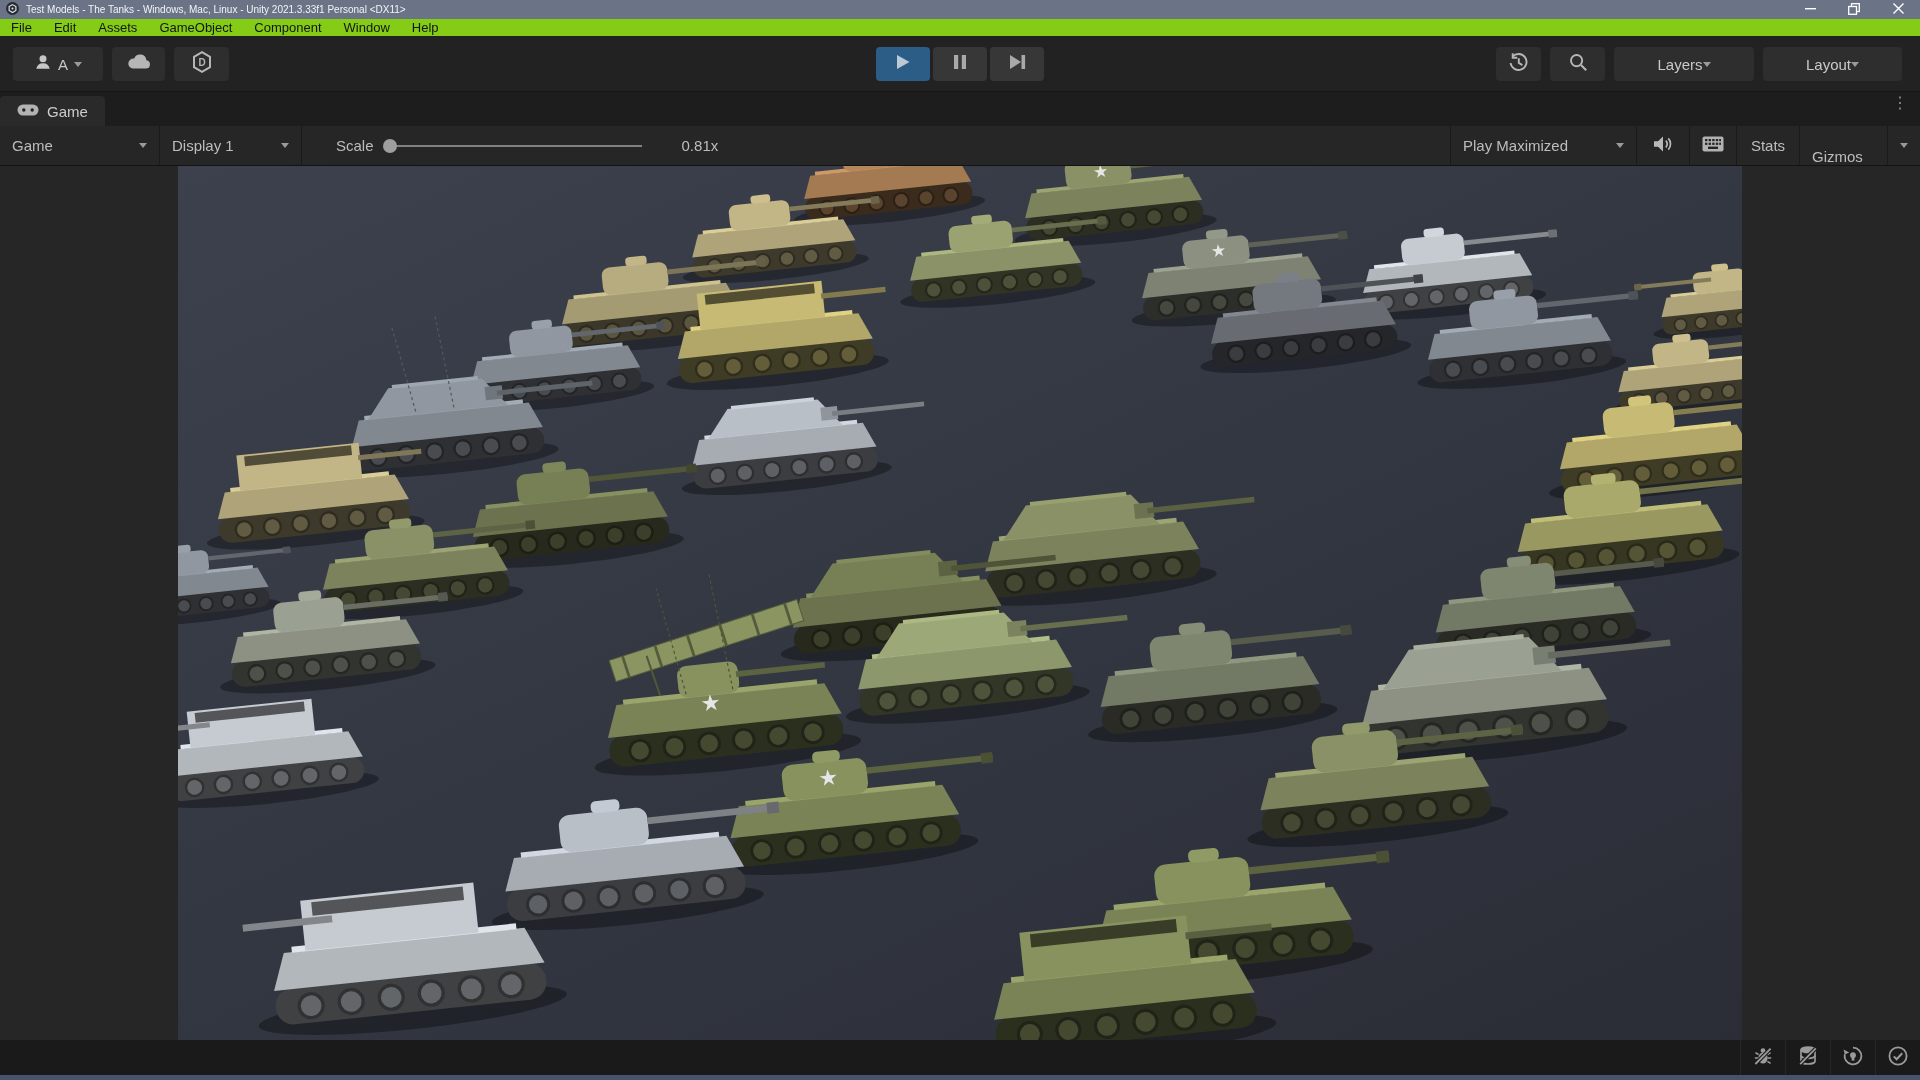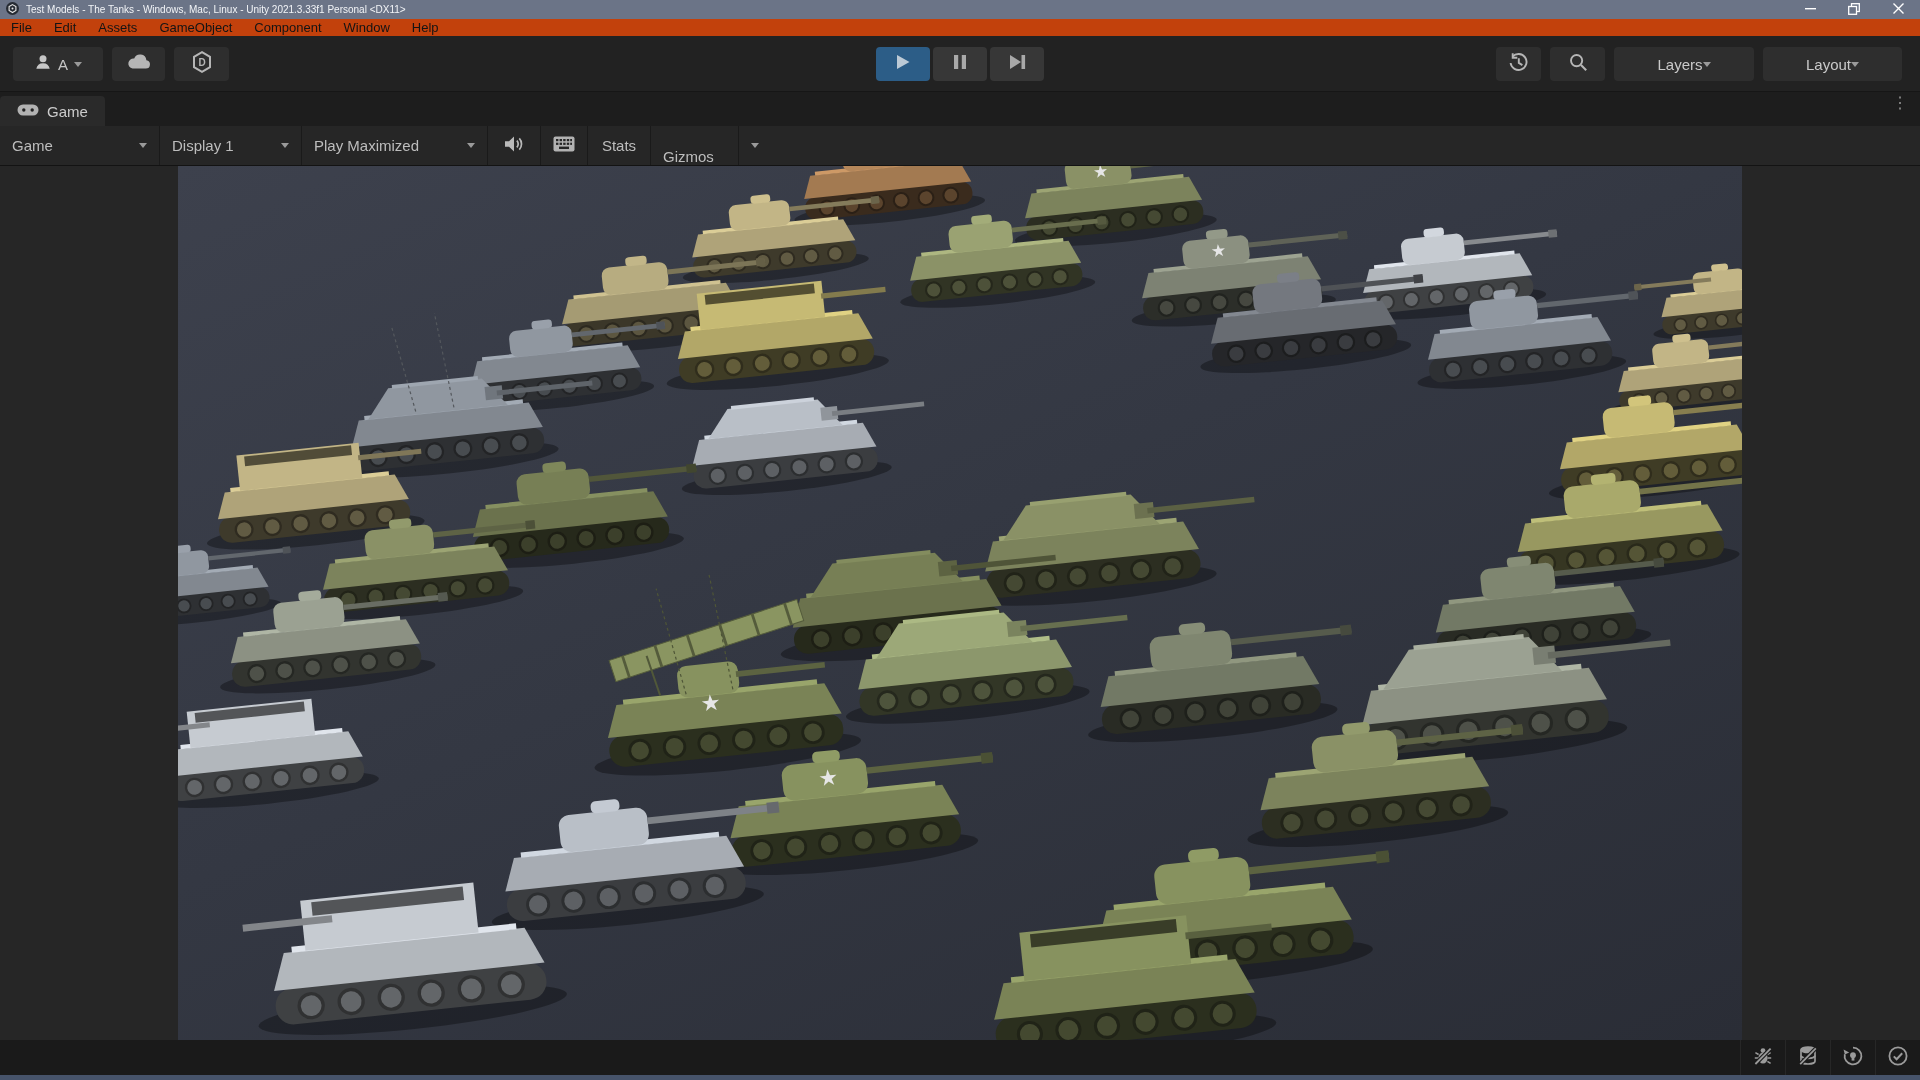--- a/index.html
+++ b/index.html
@@ -6,21 +6,21 @@
   html,body{width:1920px;height:1080px;overflow:hidden}
   body{font-family:"Liberation Sans",sans-serif;background:#222;-webkit-font-smoothing:antialiased}
 
   
   .titlebar{height:19px;background:var(--c-titlebar,#6b7487);display:flex;align-items:center;color:#f2f4f7;font-size:10px}
   .tb-left{display:flex;align-items:center;gap:7px;padding-left:6px;flex:1;white-space:nowrap}
   .win-controls{display:flex;height:100%}
   .win-btn{width:44px;display:flex;align-items:center;justify-content:center;cursor:default}
 
   
-  .menubar{height:17px;background:#c2410c;display:flex;align-items:center;font-size:13px;color:#141414}
+  .menubar{height:17px;background:#84cc16;display:flex;align-items:center;font-size:13px;color:#141414}
   .menu-item{padding:0 11px;line-height:17px}
 
   
   .toolbar{height:56px;background:#222222;position:relative;border-bottom:1px solid #161616}
   .tbtn{height:34px;background:#2e2e2e;border-radius:4px;display:flex;align-items:center;justify-content:center;color:#c6c6c6;gap:6px}
   .tb-group-left{position:absolute;left:13px;top:11px;display:flex;gap:9px}
   .tb-center{position:absolute;left:50%;top:11px;transform:translateX(-50%);display:flex;gap:3px}
   .pbtn{width:54px;height:34px;background:#373737;border-radius:4px;display:flex;align-items:center;justify-content:center}
   .pbtn.active{background:var(--c-play,#2c5d87)}
   .tb-right{position:absolute;right:18px;top:11px;display:flex;gap:9px;align-items:center}
@@ -197,20 +197,27 @@
   </div>
 
   <div class="game-toolbar">
     <div class="gt-cell" style="width:160px">
       <span>Game</span>
       <span class="caret"></span>
     </div>
     <div class="gt-cell" style="width:142px">
       <span>Display 1</span>
       <span class="caret"></span>
+    </div>
+    <div class="scale-area">
+      <span>Scale</span>
+      <div class="track">
+        <div class="thumb"></div>
+      </div>
+      <span class="scale-val">0.81x</span>
     </div>
     <div class="gt-cell" style="width:186px">
       <span>Play Maximized</span>
       <span class="caret"></span>
     </div>
     <div class="gt-cell gt-icon-cell" style="width:53px">
       <span class="icon">
         <svg width="22" height="18" viewBox="0 0 22 18">
             <path d="M2 6.2h4l5-4.6v14.8l-5-4.6H2z" fill="#b9b9b9"></path>
             <path d="M13.8 5.7a4.6 4.6 0 0 1 0 6.6" fill="none" stroke="#b9b9b9" stroke-width="1.7"></path>

